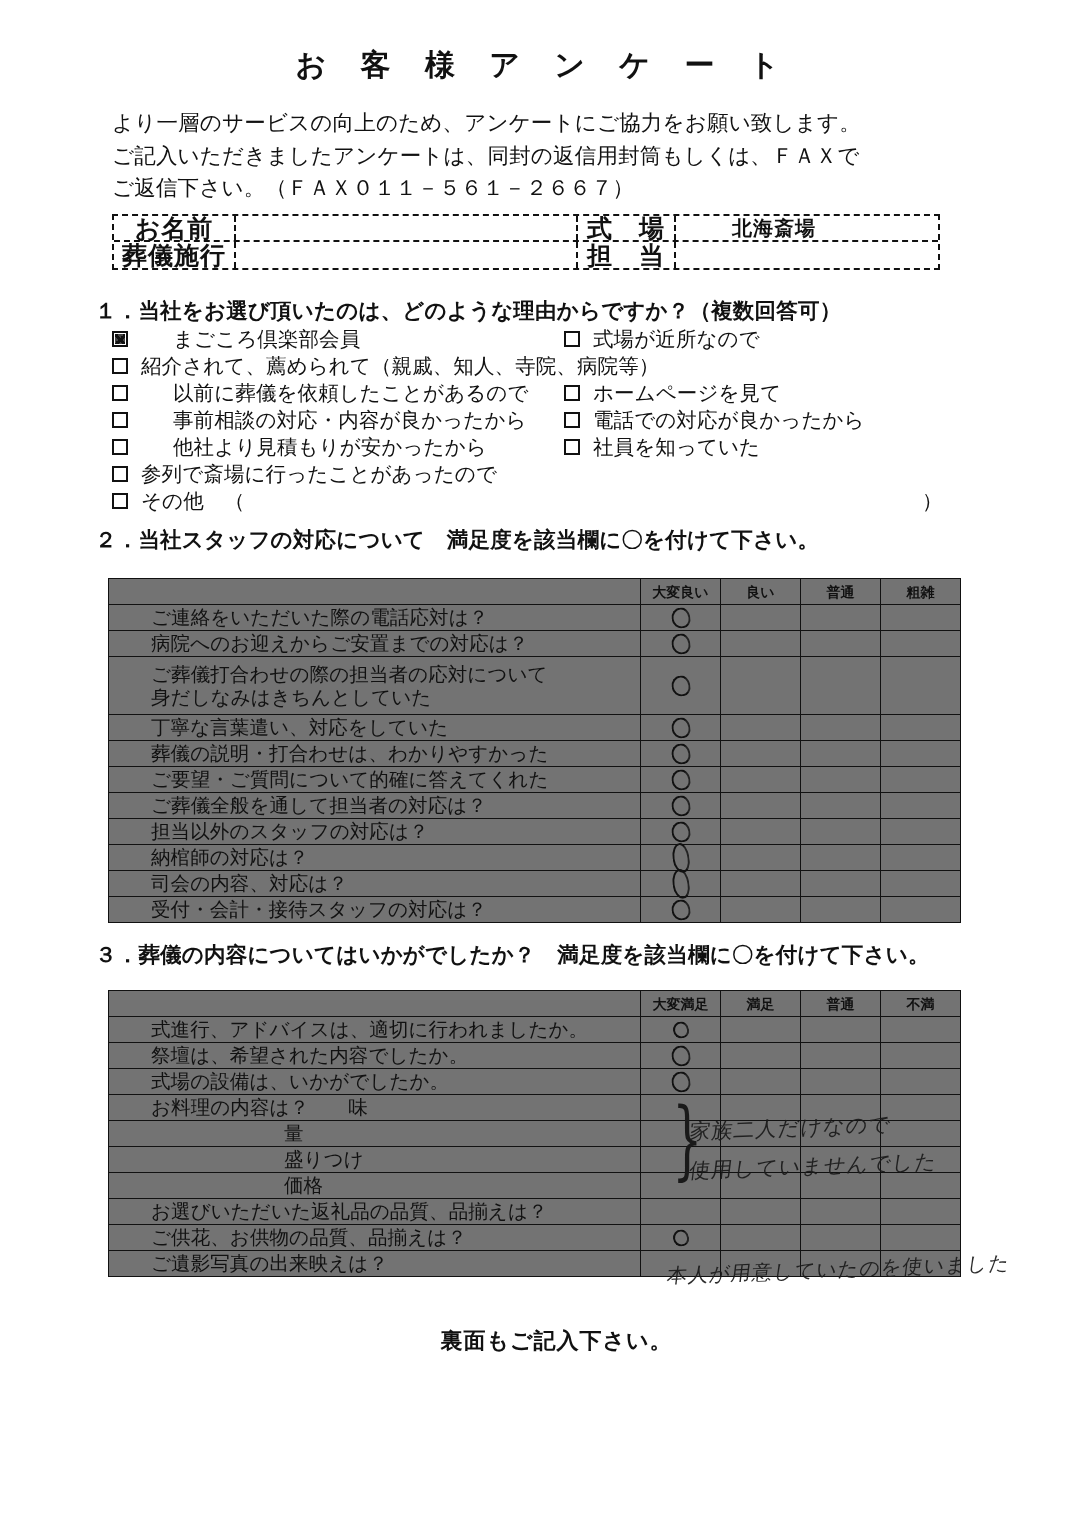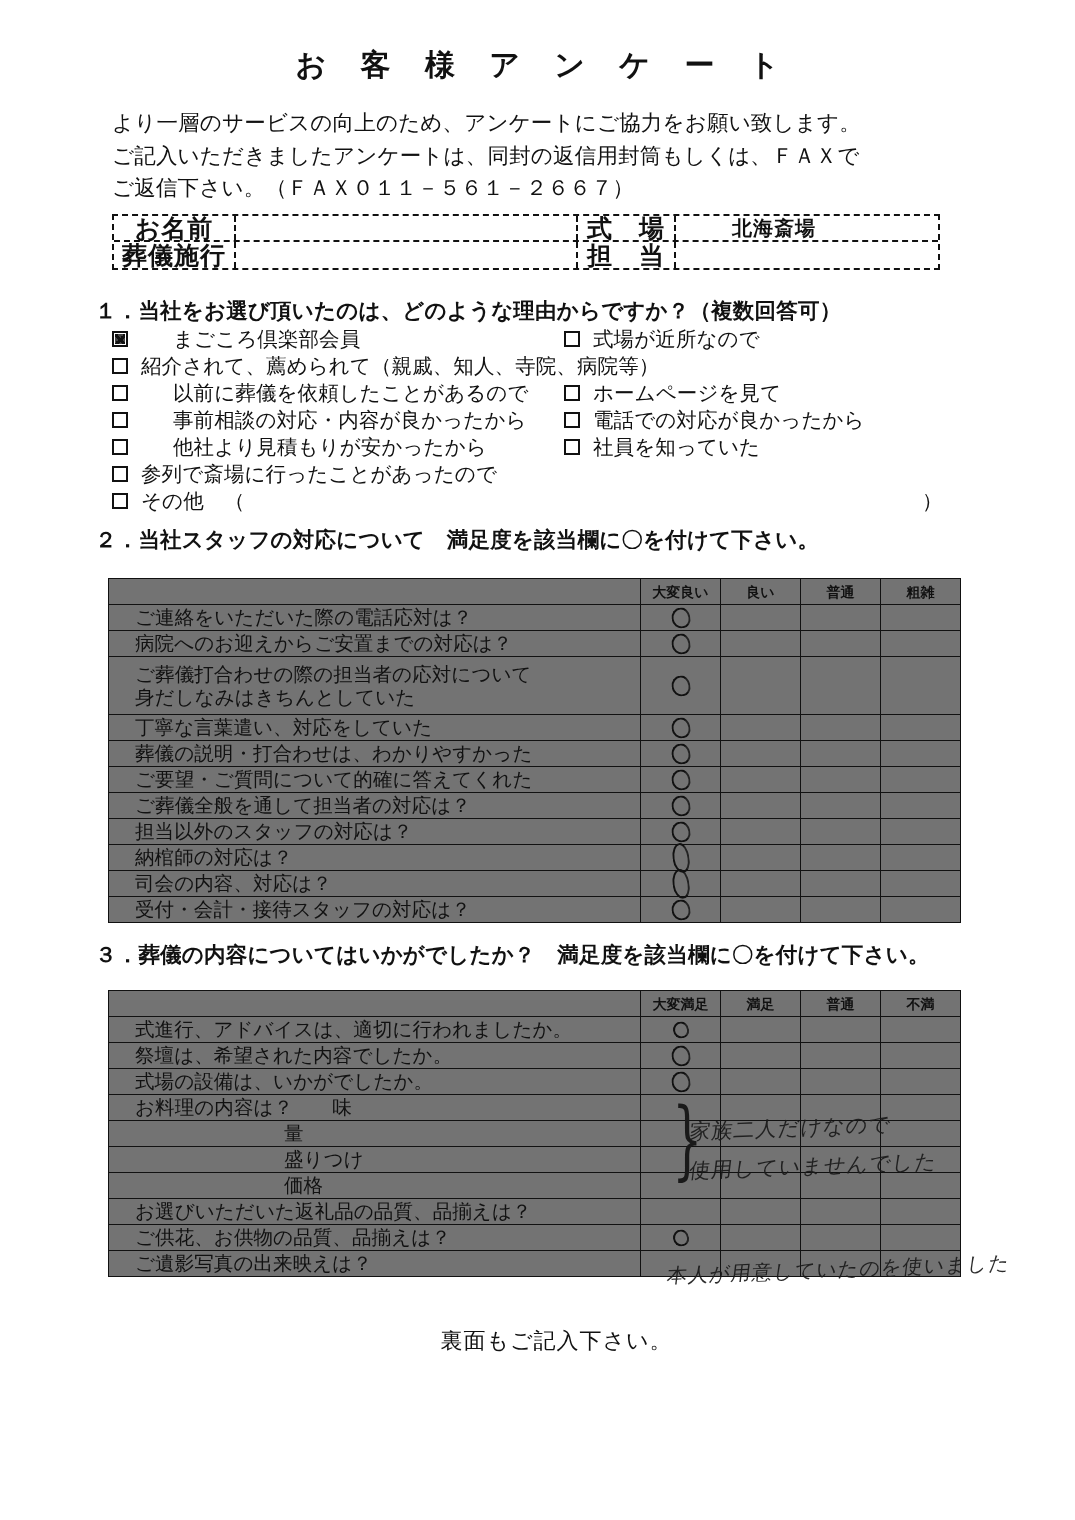--- a/index.html
+++ b/index.html
@@ -136,21 +136,21 @@
   .rate-table th.hdr-opt {
     font-size: 14px;
     font-weight: 600;
     text-align: center;
     letter-spacing: 0px;
     line-height: 1;
     vertical-align: middle;
   }
   .rate-table td.lbl {
     font-size: 19.5px;
-    padding-left: 26px;
+    padding-left: 42px;
     letter-spacing: 0.1px;
     white-space: nowrap;
     line-height: 1.15;
     vertical-align: middle;
   }
   .rate-table td.lbl.indent2 { padding-left: 175px; }
   .rate-table td.mark { position: relative; }
   .row-dashed > td { border-bottom-style: dashed; }
 
   
@@ -194,21 +194,21 @@
   }
 
   
   .footer-note {
     position: absolute;
     left: 0; right: 0;
     top: 1326px;
     text-align: center;
     font-size: 22px;
     letter-spacing: 1px;
-    font-weight: 400;
+    font-weight: 700;
     padding-left: 38px;
   }
 </style>
 </head>
 <body>
 
 <div class="page">
 
   <div class="doc-title">お 客 様 ア ン ケ ー ト</div>
 

